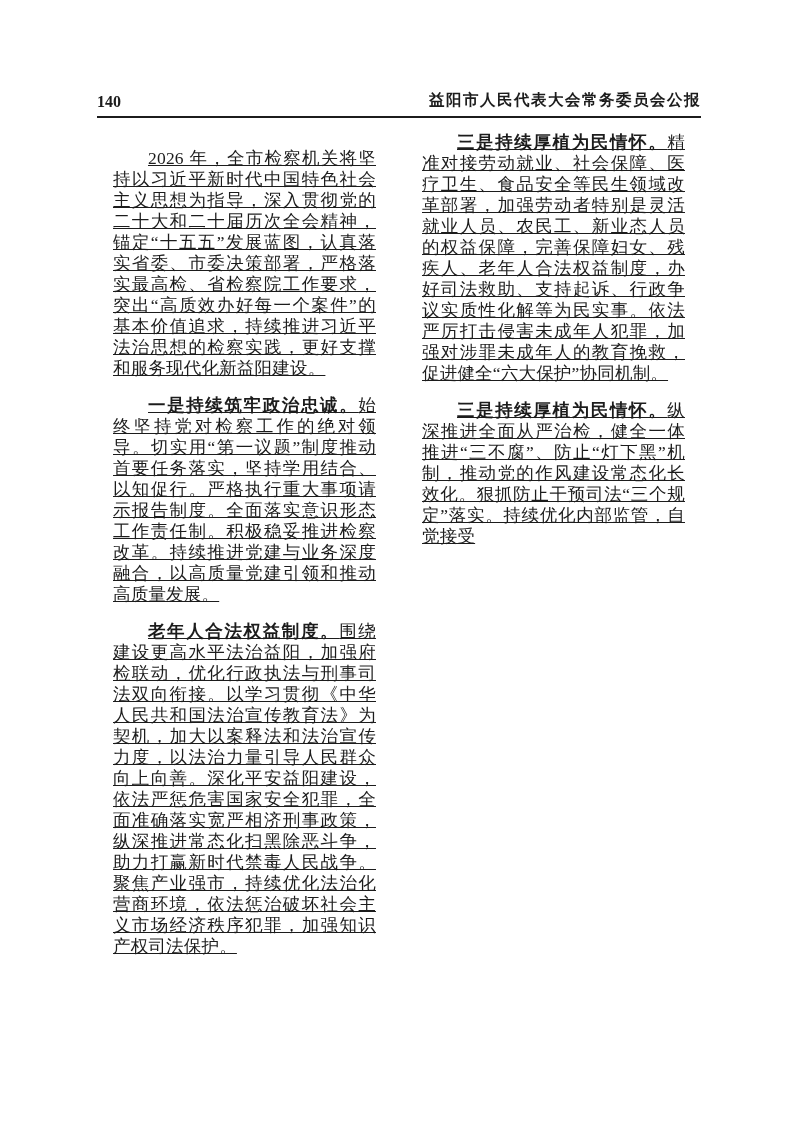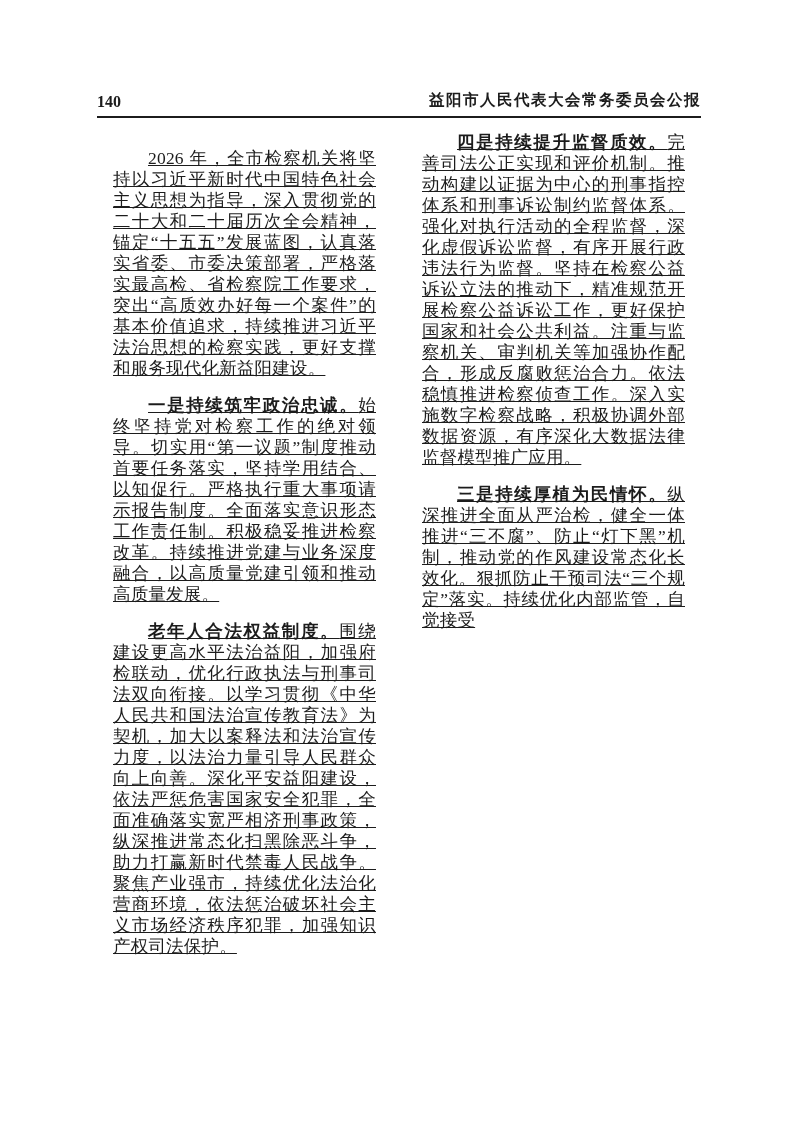--- a/index.html
+++ b/index.html
@@ -70,20 +70,20 @@
       <span class="pub-title">益阳市人民代表大会常务委员会公报</span>
     </header>
 
     <div class="columns">
       <p><span>2026 年，全市检察机关将坚持以习近平新时代中国特色社会主义思想为指导，深入贯彻党的二十大和二十届历次全会精神，锚定“十五五”发展蓝图，认真落实省委、市委决策部署，严格落实最高检、省检察院工作要求，突出“高质效办好每一个案件”的基本价值追求，持续推进习近平法治思想的检察实践，更好支撑和服务现代化新益阳建设。</span></p>
 
       <p><span class="lead">一是持续筑牢政治忠诚。</span><span>始终坚持党对检察工作的绝对领导。切实用“第一议题”制度推动首要任务落实，坚持学用结合、以知促行。严格执行重大事项请示报告制度。全面落实意识形态工作责任制。积极稳妥推进检察改革。持续推进党建与业务深度融合，以高质量党建引领和推动高质量发展。</span></p>
 
       <p><span class="lead">老年人合法权益制度。</span><span>围绕建设更高水平法治益阳，加强府检联动，优化行政执法与刑事司法双向衔接。以学习贯彻《中华人民共和国法治宣传教育法》为契机，加大以案释法和法治宣传力度，以法治力量引导人民群众向上向善。深化平安益阳建设，依法严惩危害国家安全犯罪，全面准确落实宽严相济刑事政策，纵深推进常态化扫黑除恶斗争，助力打赢新时代禁毒人民战争。聚焦产业强市，持续优化法治化营商环境，依法惩治破坏社会主义市场经济秩序犯罪，加强知识产权司法保护。</span></p>
 
+      <p><span class="lead">三是持续厚植为民情怀。</span><span>精准对接劳动就业、社会保障、医疗卫生、食品安全等民生领域改革部署，加强劳动者特别是灵活就业人员、农民工、新业态人员的权益保障，完善保障妇女、残疾人、老年人合法权益制度，办好司法救助、支持起诉、行政争议实质性化解等为民实事。依法严厉打击侵害未成年人犯罪，加强对涉罪未成年人的教育挽救，促进健全“六大保护”协同机制。</span></p>
 
-      <p><span class="lead">四是持续提升监督质效。</span><span>完善司法公正实现和评价机制。推动构建以证据为中心的刑事指控体系和刑事诉讼制约监督体系。强化对执行活动的全程监督，深化虚假诉讼监督，有序开展行政违法行为监督。坚持在检察公益诉讼立法的推动下，精准规范开展检察公益诉讼工作，更好保护国家和社会公共利益。注重与监察机关、审判机关等加强协作配合，形成反腐败惩治合力。依法稳慎推进检察侦查工作。深入实施数字检察战略，积极协调外部数据资源，有序深化大数据法律监督模型推广应用。</span></p>
 
       <p><span class="lead">三是持续厚植为民情怀。</span><span>纵深推进全面从严治检，健全一体推进“三不腐”、防止“灯下黑”机制，推动党的作风建设常态化长效化。狠抓防止干预司法“三个规定”落实。持续优化内部监管，自觉接受</span></p>
     </div>
 
   </div>
 </div>
 
 </body></html>

